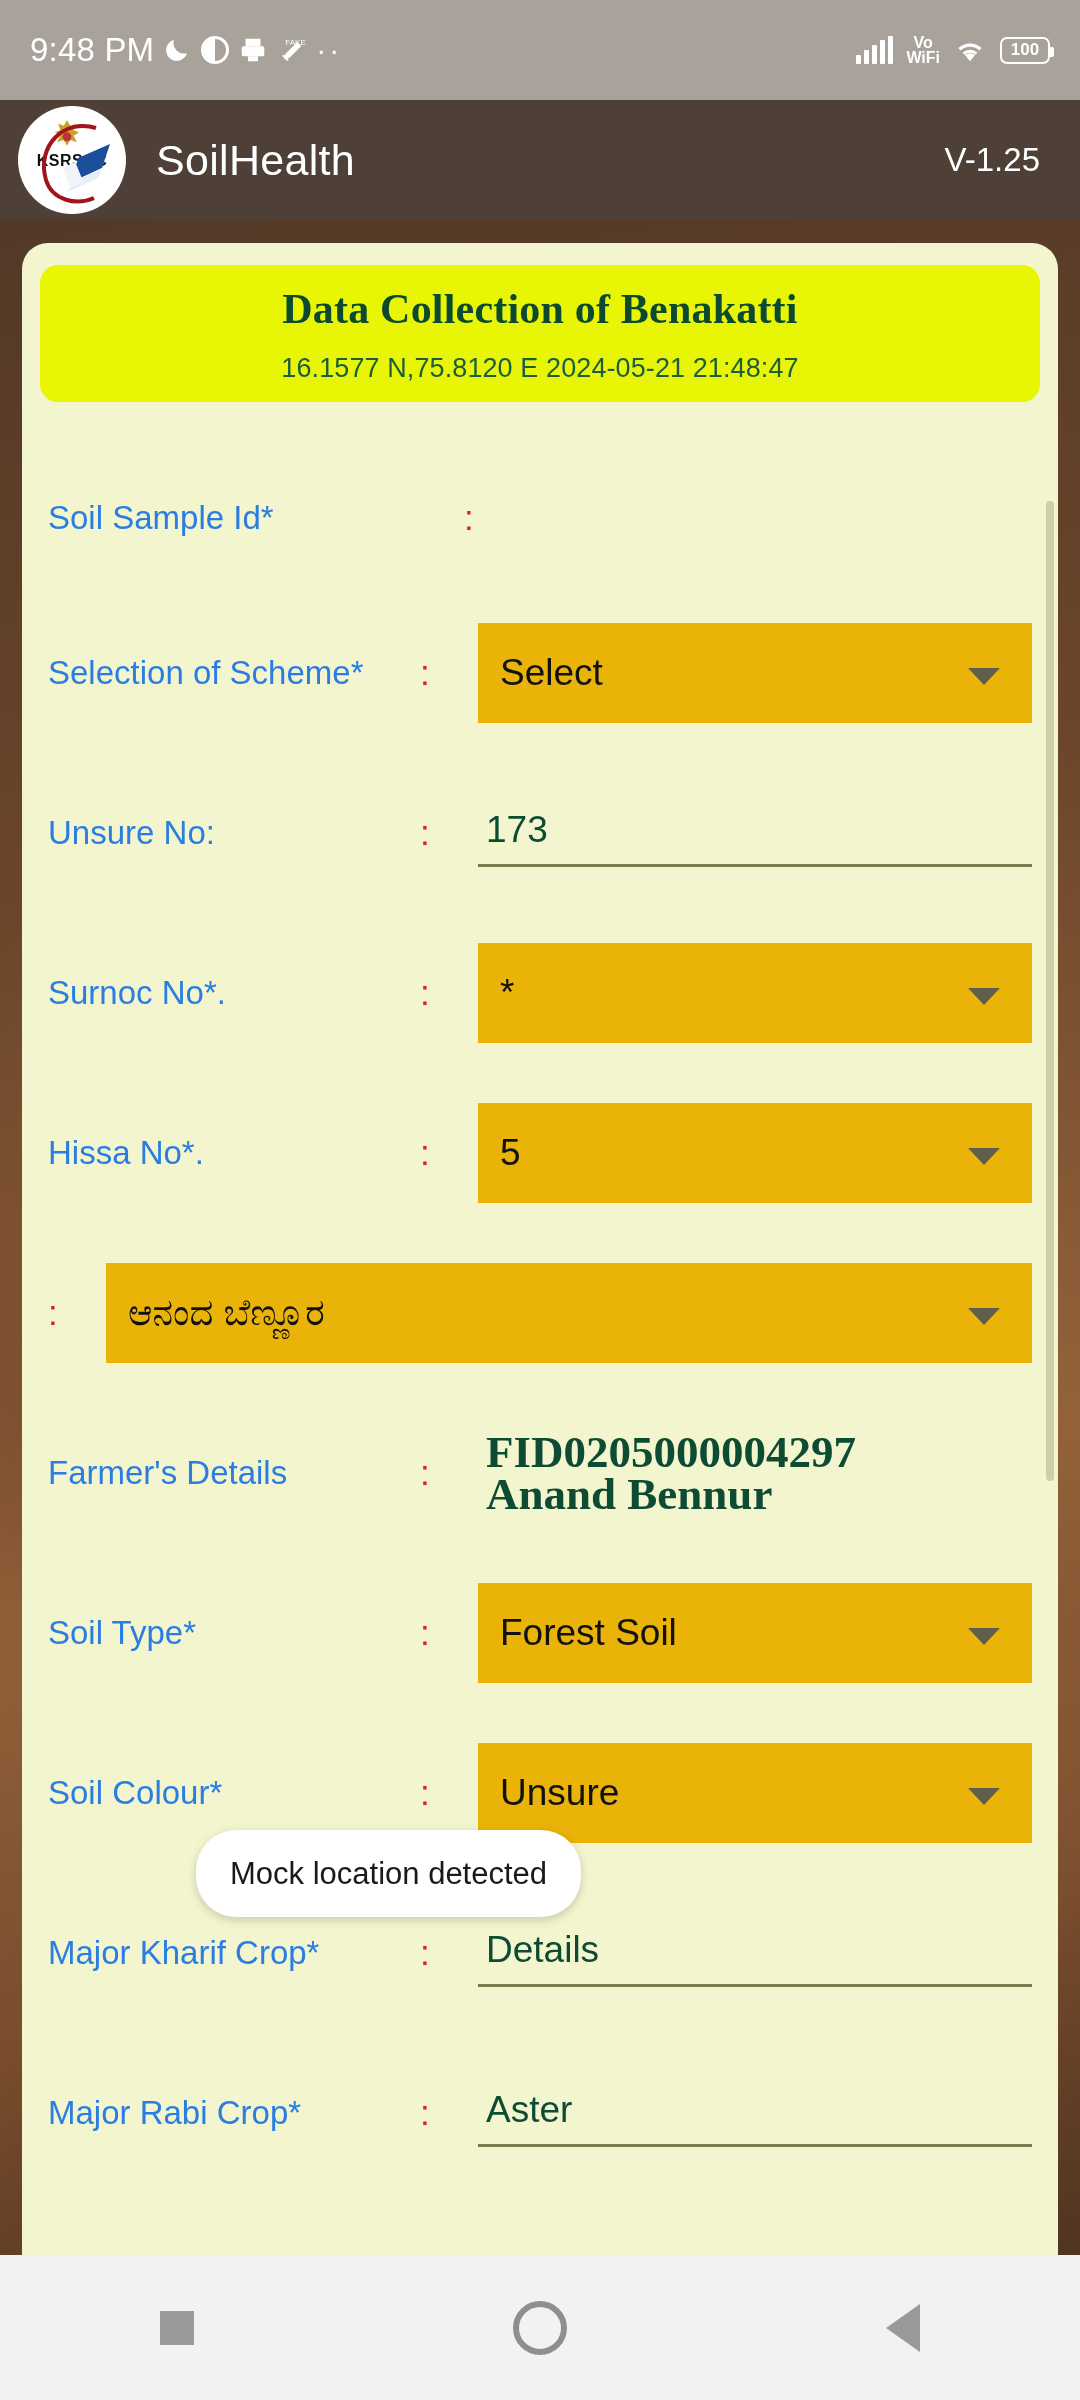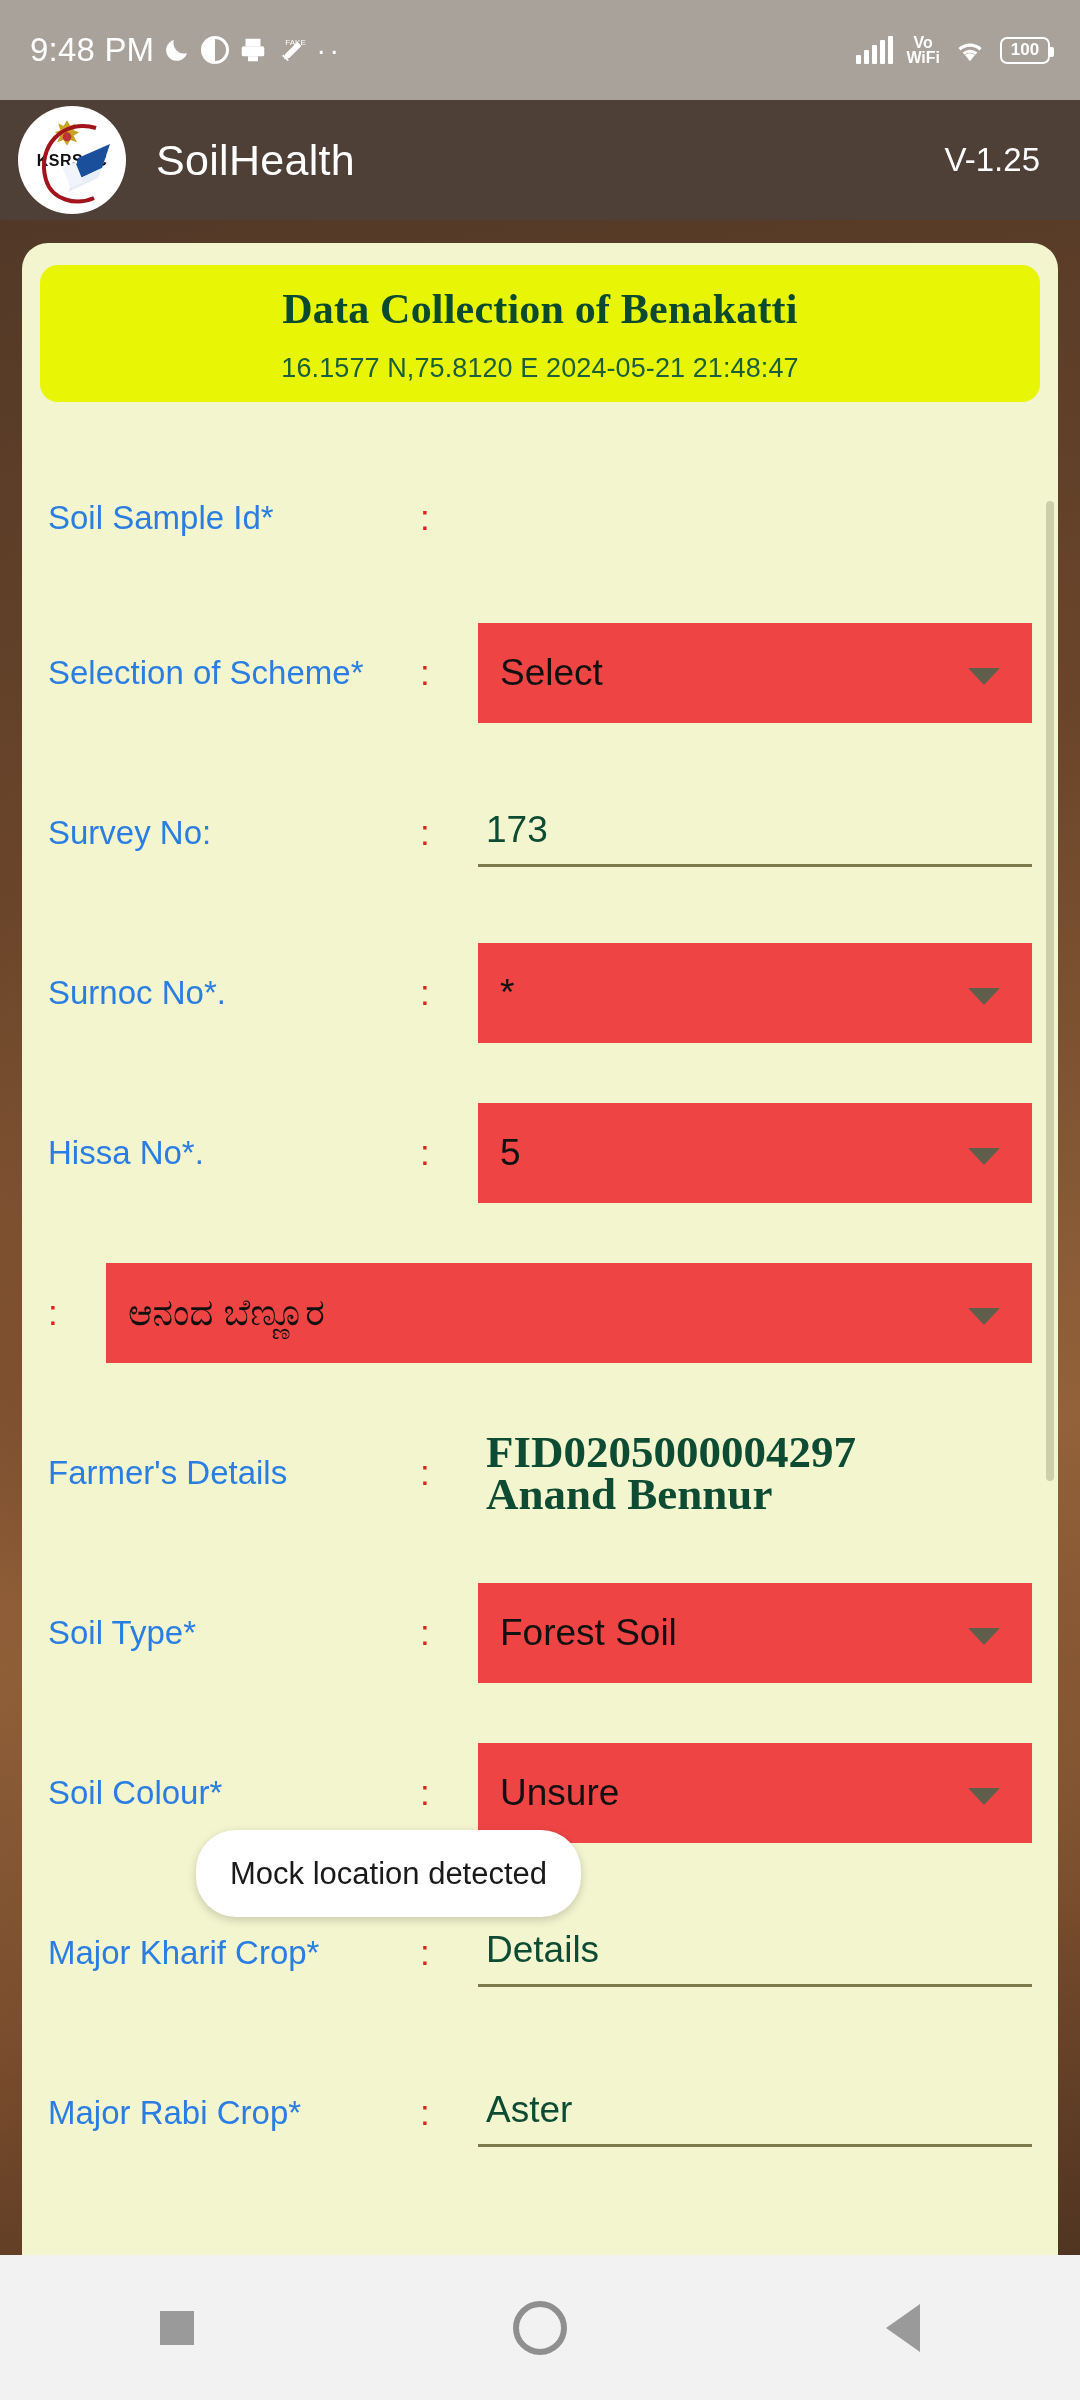--- a/index.html
+++ b/index.html
@@ -128,40 +128,40 @@
 
   .val-wrap { flex: 1 1 auto; }
 
   .input-underline {
     color: #0d4b33; font-size: 37px; line-height: 48px;
     border-bottom: 3px solid #7d7a4e;
     padding: 6px 2px 10px 8px;
     min-height: 64px;
   }
   .select-box {
-    background: #ef4444;
+    background: #eab308;
     color: #111111; font-size: 37px;
     padding: 26px 64px 26px 22px;
     position: relative;
     min-height: 100px;
     display: flex; align-items: center;
   }
   .caret {
     position: absolute; right: 32px; top: 50%;
     width: 0; height: 0; margin-top: -5px;
     border-left: 16px solid transparent;
     border-right: 16px solid transparent;
     border-top: 17px solid #5e5e4a;
   }
   .plain-bold {
     font-family: "Liberation Serif", serif;
     font-weight: 700; color: #0d4b33; font-size: 45px; line-height: 42px;
     padding-left: 8px;
   }
-  .row.tall { min-height: 150px; }
+  .row.tall { min-height: 150px; gap: 44px; }
   .row.spaced { min-height: 160px; }
 
   
   #scrollthumb {
     position: absolute; right: 4px; top: 258px;
     width: 8px; height: 980px;
     background: rgba(120,120,90,.30); border-radius: 4px;
   }
 
   
@@ -297,21 +297,21 @@
         <div class="colon">:</div>
         <div class="val-wrap">
           <div class="select-box">
             <span>Select</span>
             <span class="caret"></span>
           </div>
         </div>
       </div>
 
       <div class="row spaced">
-        <div class="label">Survey No:</div>
+        <div class="label">Unsure No:</div>
         <div class="colon">:</div>
         <div class="val-wrap">
           <div class="input-underline">173</div>
         </div>
       </div>
 
       <div class="row spaced">
         <div class="label">Surnoc No*.</div>
         <div class="colon">:</div>
         <div class="val-wrap">

